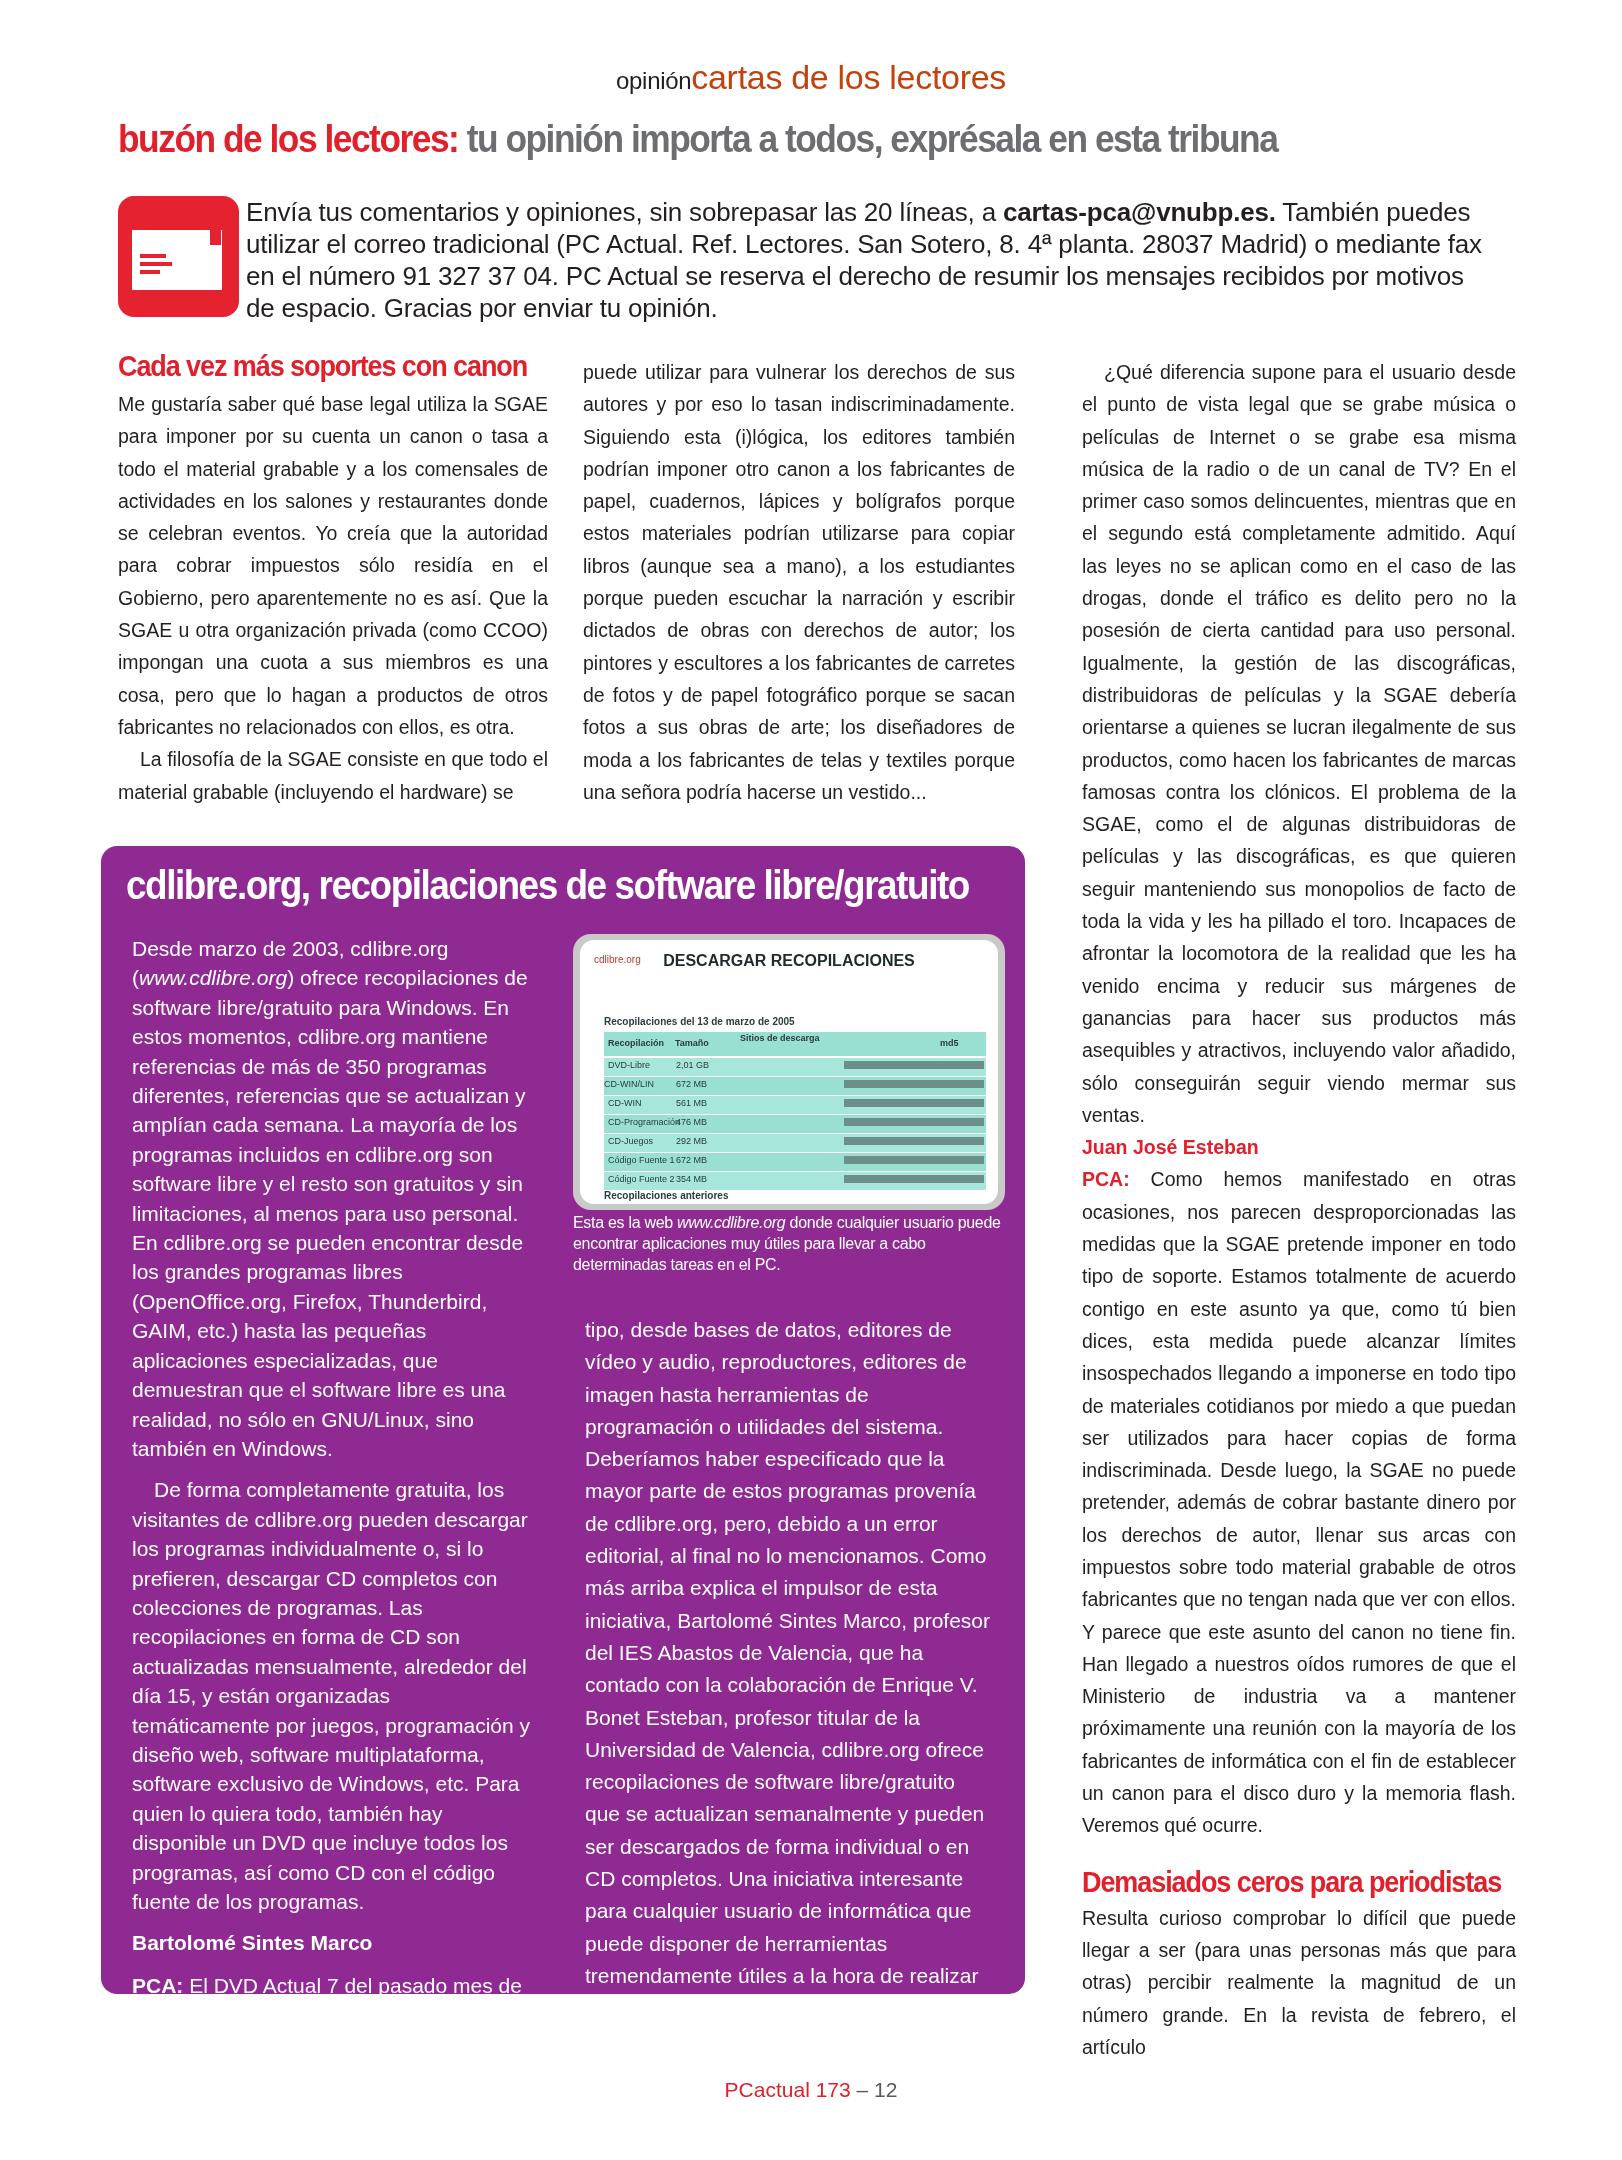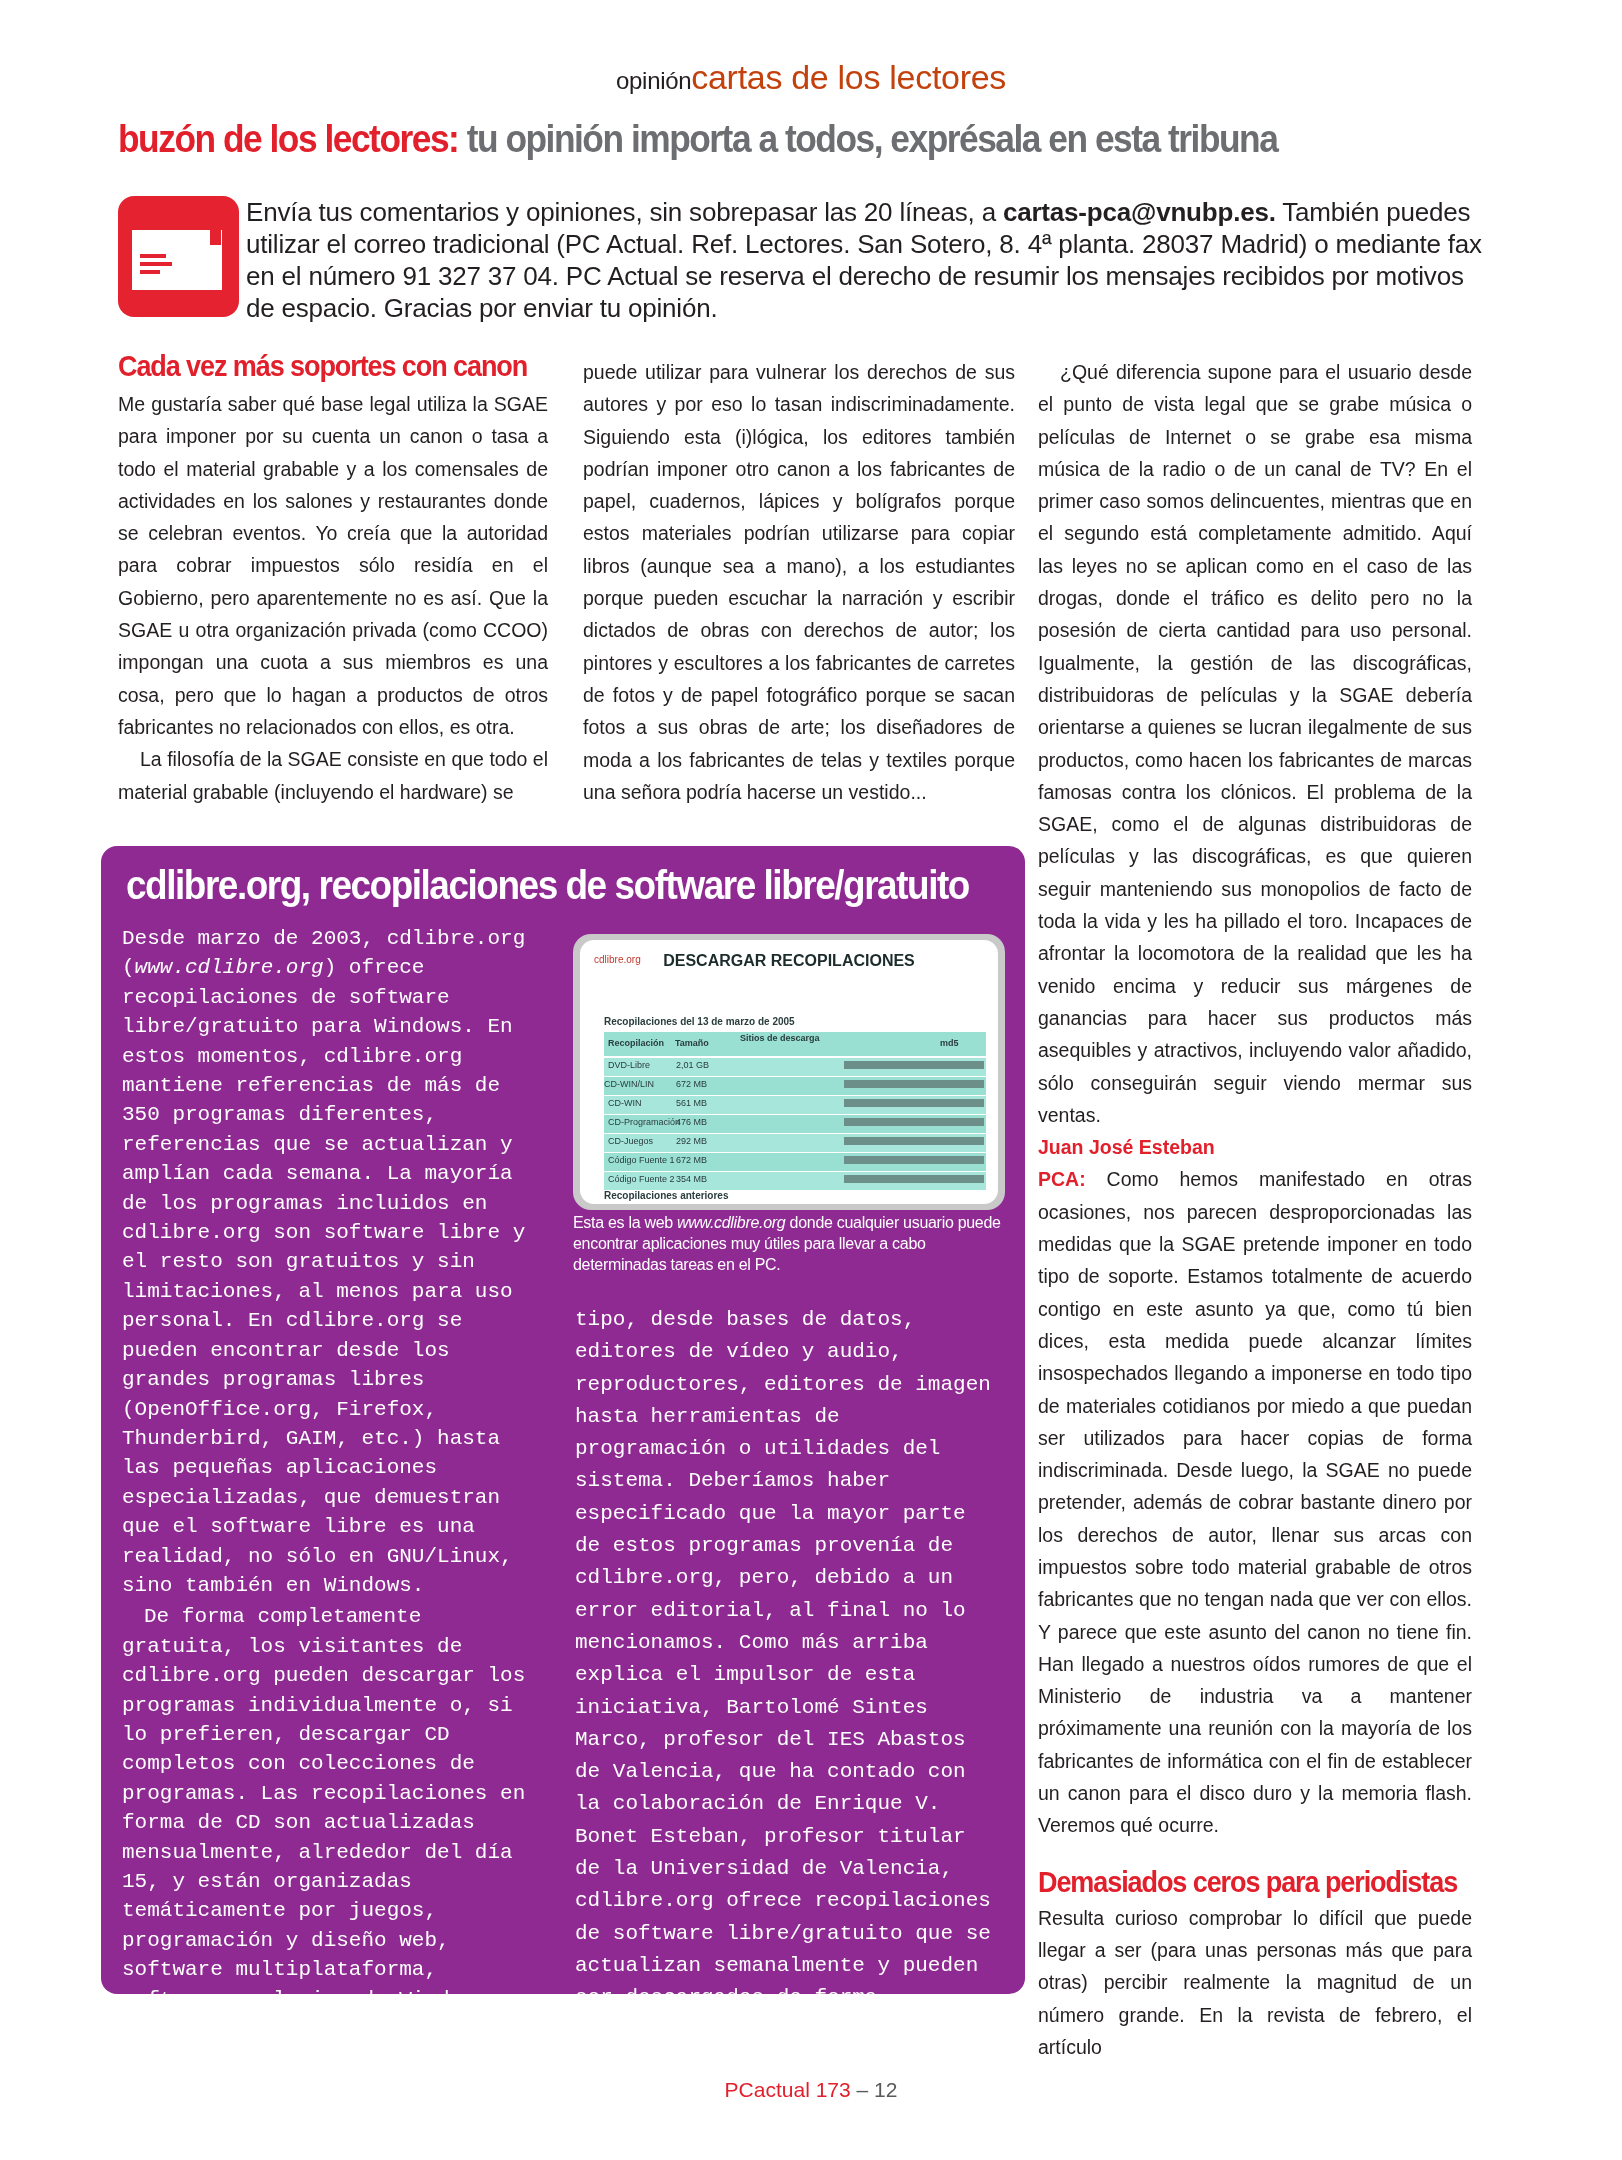--- a/index.html
+++ b/index.html
@@ -18,21 +18,21 @@
   .intro { left:246px; top:196px; width:1250px; font-size:26px; line-height:32px; color:#231f20; letter-spacing:-0.2px; }
   .intro b { font-weight:bold; }
   .col { font-size:19.5px; line-height:32.3px; text-align:justify; color:#231f20; }
   .col p { margin:0; }
   .col .ind { text-indent:22px; }
   .sec-title { color:#e1202b; font-weight:bold; font-size:30px; letter-spacing:-1.2px; line-height:36px; white-space:nowrap; }
   .sig-red { color:#e1202b; font-weight:bold; }
   .purple { left:101px; top:846px; width:924px; height:1148px; background:#8e2a92; border-radius:16px; }
   .purple-title { left:126px; top:862px; color:#ffffff; font-weight:bold; font-size:41px; letter-spacing:-1.6px; white-space:nowrap; }
   .pcol { color:#ffffff; font-size:21px; line-height:29.4px; }
-  .pcol p { margin:2px;font-family:Liberation Mono, monospace; }
+  .pcol p { margin:12px; }
   .pcol .ind { text-indent:22px; }
   .shot { left:573px; top:934px; width:432px; height:276px; background:#c9c9c9; border-radius:18px; }
   .shot .inner { position:absolute; left:7px; top:6px; right:7px; bottom:6px; background:#ffffff; border-radius:14px; overflow:hidden;text-decoration:underline; }
   .shot .st { position:absolute; left:0; right:0; top:12px; text-align:center; font-weight:bold; font-size:16px; color:#1c2b2b; }
   .shot .row { position:absolute; left:24px; right:12px; height:18px; background:#a7e6da; }
   .shot .row.alt { background:#9ae0d2; }
   .shot .cell { position:absolute; top:3px; height:8px; background:#6c8f8a; }
   .shot .small { position:absolute; font-size:9px; color:#2a3d3d; white-space:nowrap; }
   .caption { left:573px; top:1212px; width:440px; color:#ffffff; font-size:16px; line-height:21px; letter-spacing:-0.3px; }
   .footer { left:0; width:1622px; top:2078px; text-align:center; font-size:21px; }
@@ -67,21 +67,21 @@
   <div class="col" style="margin-top:4px;">
     <p>Me gustaría saber qué base legal utiliza la SGAE para imponer por su cuenta un canon o tasa a todo el material grabable y a los comensales de actividades en los salones y restaurantes donde se celebran eventos. Yo creía que la autoridad para cobrar impuestos sólo residía en el Gobierno, pero aparentemente no es así. Que la SGAE u otra organización privada (como CCOO) impongan una cuota a sus miembros es una cosa, pero que lo hagan a productos de otros fabricantes no relacionados con ellos, es otra.</p>
     <p class="ind">La filosofía de la SGAE consiste en que todo el material grabable (incluyendo el hardware) se</p>
   </div>
 </div>
 
 <div class="abs col" style="left:583px;top:356px;width:432px;">
   <p>puede utilizar para vulnerar los derechos de sus autores y por eso lo tasan indiscriminadamente. Siguiendo esta (i)lógica, los editores también podrían imponer otro canon a los fabricantes de papel, cuadernos, lápices y bolígrafos porque estos materiales podrían utilizarse para copiar libros (aunque sea a mano), a los estudiantes porque pueden escuchar la narración y escribir dictados de obras con derechos de autor; los pintores y escultores a los fabricantes de carretes de fotos y de papel fotográfico porque se sacan fotos a sus obras de arte; los diseñadores de moda a los fabricantes de telas y textiles porque una señora podría hacerse un vestido...</p>
 </div>
 
-<div class="abs col" style="left:1038px;top:356px;width:434px;">
+<div class="abs col" style="left:1082px;top:356px;width:434px;">
   <p class="ind">¿Qué diferencia supone para el usuario desde el punto de vista legal que se grabe música o películas de Internet o se grabe esa misma música de la radio o de un canal de TV? En el primer caso somos delincuentes, mientras que en el segundo está completamente admitido. Aquí las leyes no se aplican como en el caso de las drogas, donde el tráfico es delito pero no la posesión de cierta cantidad para uso personal. Igualmente, la gestión de las discográficas, distribuidoras de películas y la SGAE debería orientarse a quienes se lucran ilegalmente de sus productos, como hacen los fabricantes de marcas famosas contra los clónicos. El problema de la SGAE, como el de algunas distribuidoras de películas y las discográficas, es que quieren seguir manteniendo sus monopolios de facto de toda la vida y les ha pillado el toro. Incapaces de afrontar la locomotora de la realidad que les ha venido encima y reducir sus márgenes de ganancias para hacer sus productos más asequibles y atractivos, incluyendo valor añadido, sólo conseguirán seguir viendo mermar sus ventas.</p>
   <p class="sig-red">Juan José Esteban</p>
   <p><span class="sig-red">PCA:</span><span> Como hemos manifestado en otras ocasiones, nos parecen desproporcionadas las medidas que la SGAE pretende imponer en todo tipo de soporte. Estamos totalmente de acuerdo contigo en este asunto ya que, como tú bien dices, esta medida puede alcanzar límites insospechados llegando a imponerse en todo tipo de materiales cotidianos por miedo a que puedan ser utilizados para hacer copias de forma indiscriminada. Desde luego, la SGAE no puede pretender, además de cobrar bastante dinero por los derechos de autor, llenar sus arcas con impuestos sobre todo material grabable de otros fabricantes que no tengan nada que ver con ellos. Y parece que este asunto del canon no tiene fin. Han llegado a nuestros oídos rumores de que el Ministerio de industria va a mantener próximamente una reunión con la mayoría de los fabricantes de informática con el fin de establecer un canon para el disco duro y la memoria flash. Veremos qué ocurre.</span></p>
   <div class="sec-title" style="margin-top:22px;transform:scaleX(0.9);transform-origin:left top;">Demasiados ceros para periodistas</div>
   <p style="margin-top:2px;">Resulta curioso comprobar lo difícil que puede llegar a ser (para unas personas más que para otras) percibir realmente la magnitud de un número grande. En la revista de febrero, el artículo</p>
 </div>
 
 <div class="abs purple"></div>
 <div class="abs purple-title" style="transform:scaleX(0.9);transform-origin:left top;">cdlibre.org, recopilaciones de software libre/gratuito</div>
 

